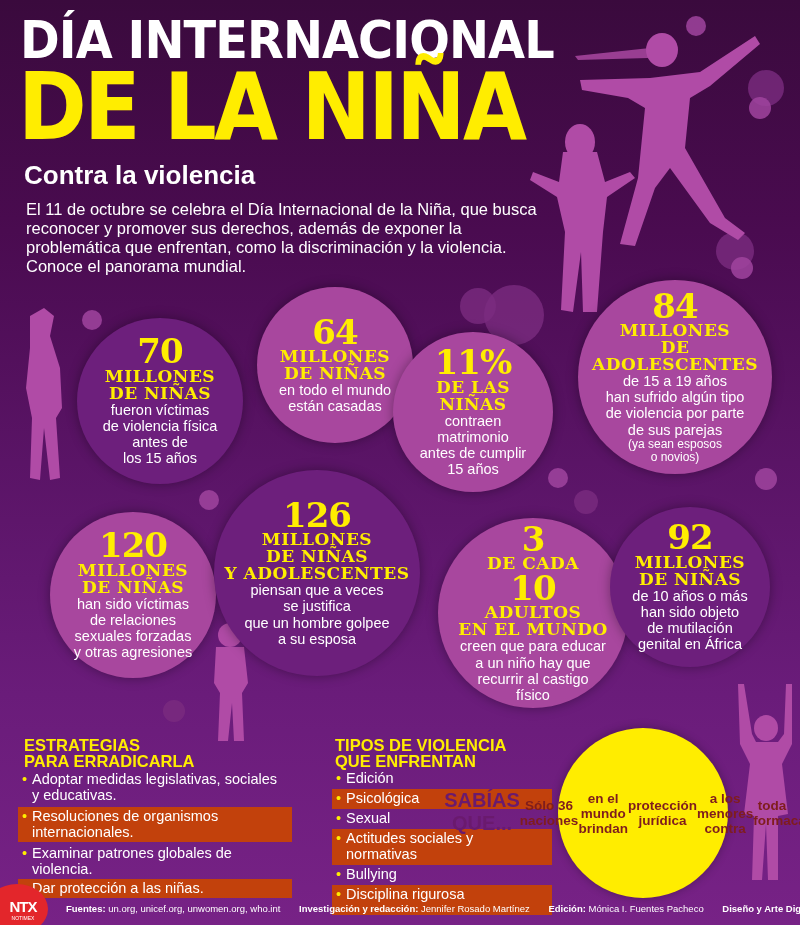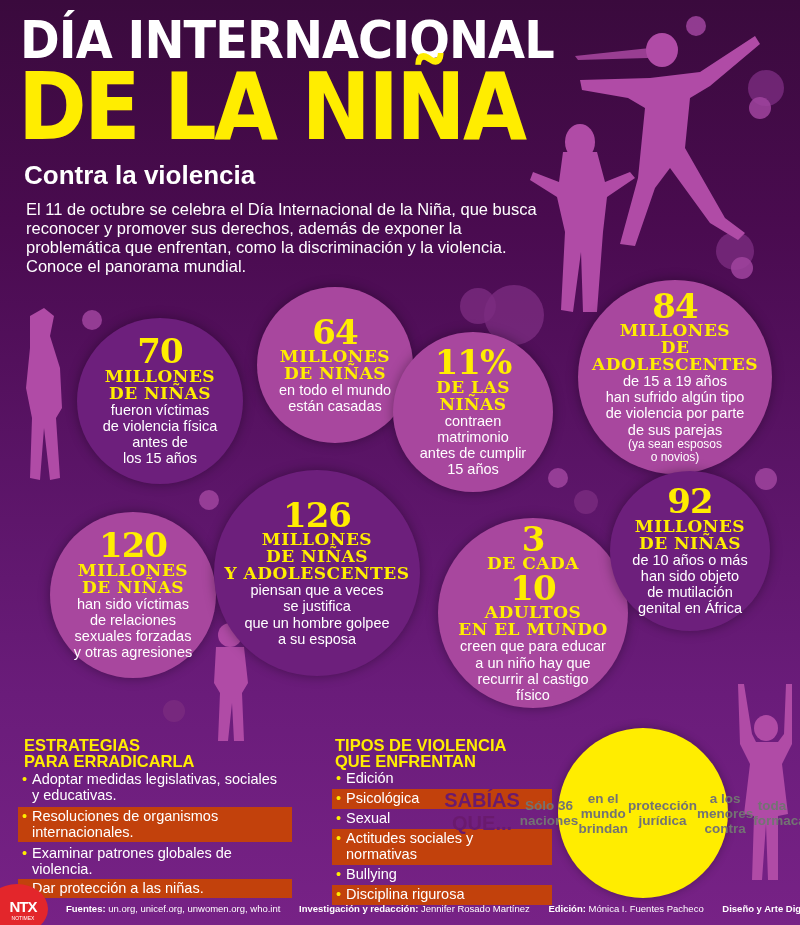--- a/index.html
+++ b/index.html
@@ -61,21 +61,21 @@
   }
   .list li::before { content: "•"; color: #ffed00; position: absolute; left: 4px; top: 1px; }
   .list li.band { background: #c2410c; }
 
   .sabias {
     position: absolute; left: 558px; top: 728px; width: 170px; height: 170px;
     border-radius: 50%; background: #ffed00; display: flex; flex-direction: row; align-items: center; justify-content: center; text-align: center;
     box-shadow: 0 0 10px rgba(0,0,0,.3);
   }
   .sabias .stitle { color: #6a1a6e; font-weight: bold; font-size: 20px; margin-bottom: 2px; }
-  .sabias .stext { color: #737373; font-size: 13.5px; line-height: 15px; font-weight: bold; }
+  .sabias .stext { color: #7f1d1d; font-size: 13.5px; line-height: 15px; font-weight: bold; }
 
   .footer {
     position: absolute; left: 66px; top: 903px; font-size: 9.5px; color: #fff; white-space: nowrap;
   }
   .footer b { font-weight: bold; }
   .footer span { margin-right: 8px; }
   .logo {
     position: absolute; left: -14px; top: 884px; width: 62px; height: 50px; border-radius: 50%;
     background: #e3262b; display: flex; align-items: center; justify-content: center; flex-direction: column;
   }
@@ -194,21 +194,21 @@
     <div class="hl" style="font-size:17px">DE CADA</div>
     <div class="num" style="font-size:34px">10</div>
     <div class="hl" style="font-size:17px">ADULTOS</div>
     <div class="hl" style="font-size:17px">EN EL MUNDO</div>
     <div class="desc">creen que para educar</div>
     <div class="desc">a un niño hay que</div>
     <div class="desc">recurrir al castigo</div>
     <div class="desc">físico</div>
   </div>
 
-  <div class="stat dark" style="left:610px;top:471px;width:160px;height:160px;">
+  <div class="stat dark" style="left:610px;top:507px;width:160px;height:160px;">
     <div class="num" style="font-size:34px">92</div>
     <div class="hl" style="font-size:17px">MILLONES</div>
     <div class="hl" style="font-size:17px">DE NIÑAS</div>
     <div class="desc">de 10 años o más</div>
     <div class="desc">han sido objeto</div>
     <div class="desc">de mutilación</div>
     <div class="desc">genital en África</div>
   </div>
 
   <div class="panel-title" style="left:24px;top:737px;">
@@ -225,21 +225,21 @@
   <div class="panel-title" style="left:335px;top:737px;">
     <div>TIPOS DE VIOLENCIA</div>
     <div>QUE ENFRENTAN</div>
   </div>
   <ul class="list" style="left:332px;top:769px;width:220px;">
     <li style="padding-bottom:3px">Edición</li>
     <li class="band" style="padding-bottom:3px">Psicológica</li>
     <li style="padding-bottom:3px">Sexual</li>
     <li class="band" style="padding-bottom:3px">Actitudes sociales y normativas</li>
     <li style="padding-bottom:3px">Bullying</li>
-    <li class="band" style="padding-bottom:3px">Disciplina rigurosa</li>
+    <li class="band" style="padding-bottom:13px">Disciplina rigurosa</li>
   </ul>
 
   <div class="sabias">
     <div class="stitle">SABÍAS QUE...</div>
     <div class="stext">Sólo 36 naciones</div>
     <div class="stext">en el mundo brindan</div>
     <div class="stext">protección jurídica</div>
     <div class="stext">a los menores contra</div>
     <div class="stext">toda forma</div>
     <div class="stext">de castigo.</div>

